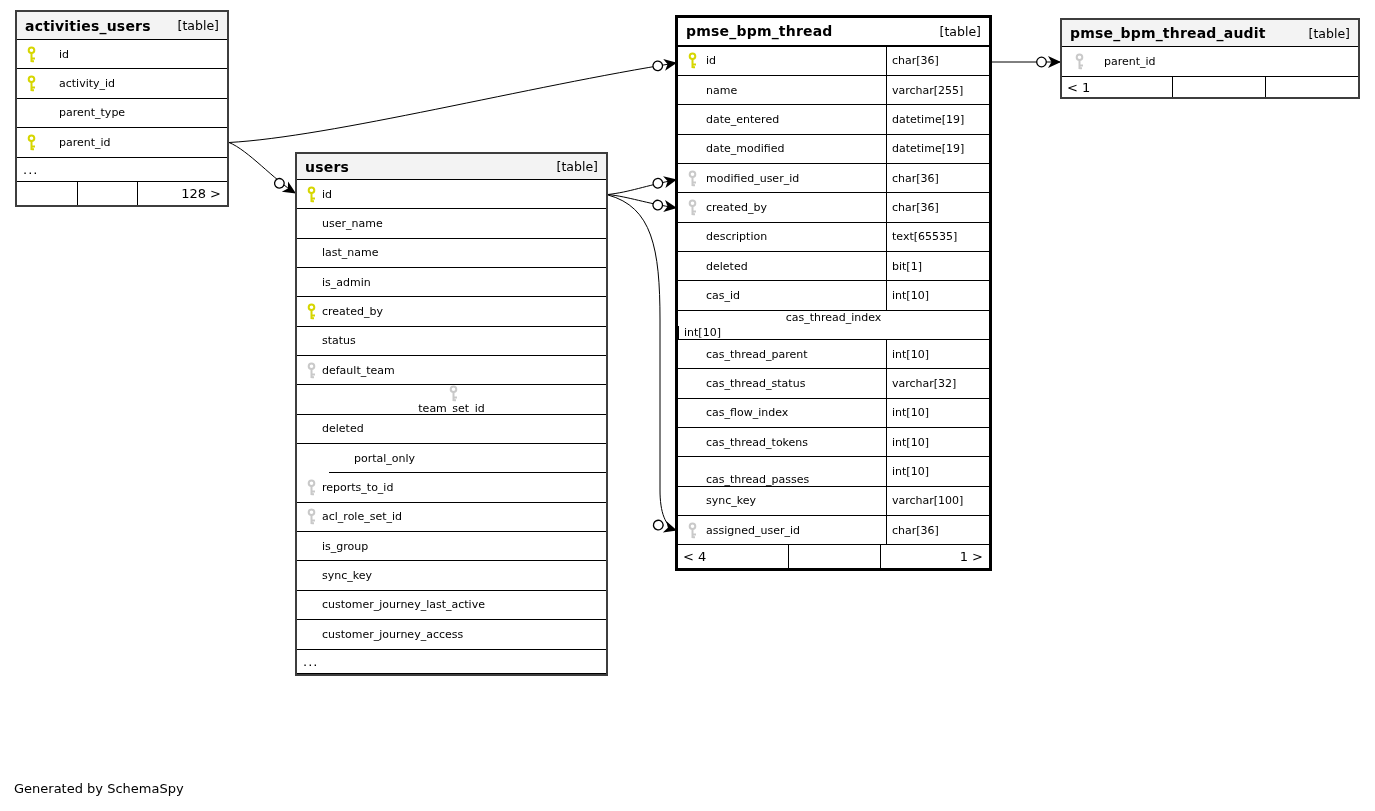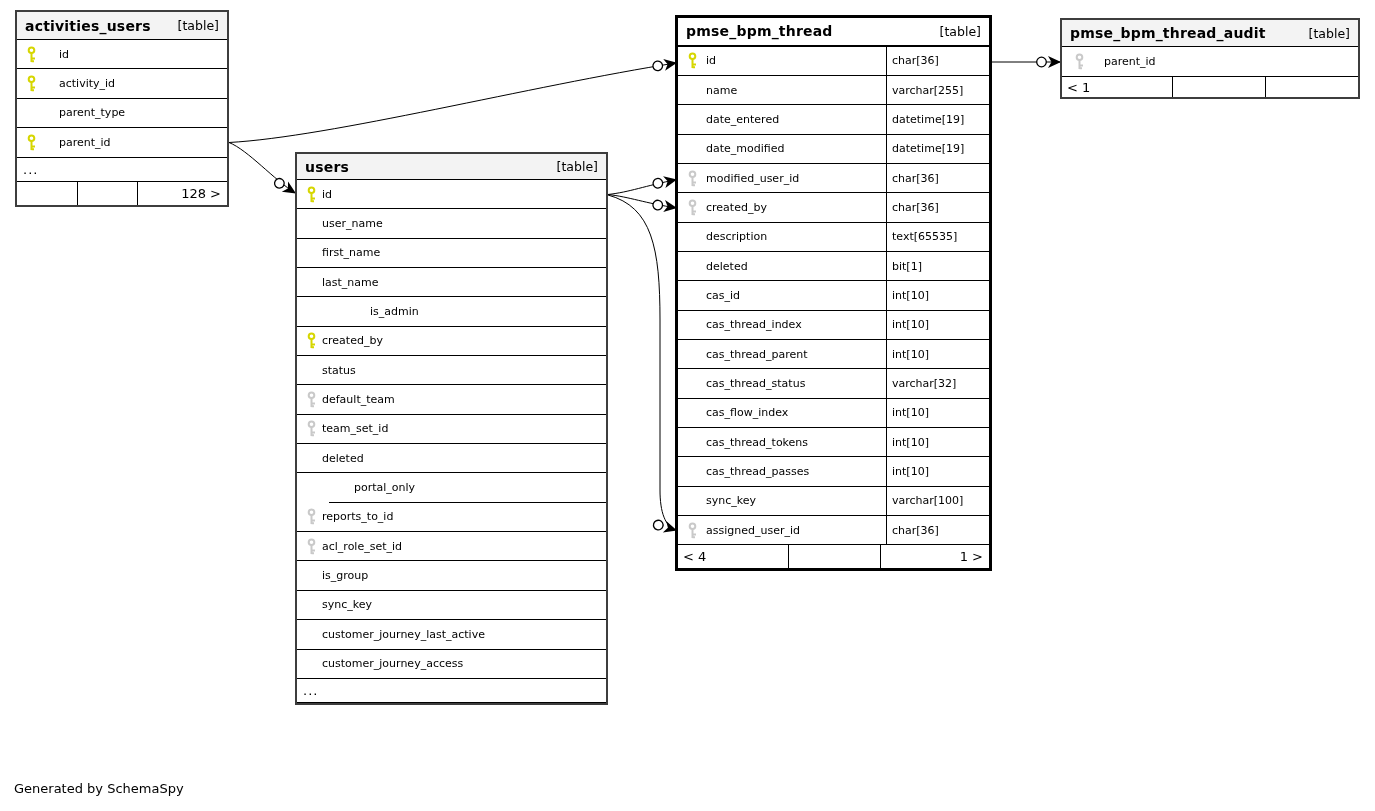--- a/index.html
+++ b/index.html
@@ -106,27 +106,23 @@
             </svg>
           </span>
           <span class="col-name">id</span>
         </div>
         <div class="st-row" style="height: 29.35px;">
           <span class="key-slot" style="padding-left: 9px; width: 16px;"></span>
           <span class="col-name">user_name</span>
         </div>
         <div class="st-row" style="height: 29.35px;">
           <span class="key-slot" style="padding-left: 9px; width: 16px;"></span>
-          <span class="col-name">first_name</span>
-        </div>
-        <div class="st-row" style="height: 29.35px;">
-          <span class="key-slot" style="padding-left: 9px; width: 16px;"></span>
           <span class="col-name">last_name</span>
         </div>
-        <div class="st-row" style="height: 29.35px; padding-left: 48px;">
+        <div class="st-row" style="height: 29.35px;">
           <span class="key-slot" style="padding-left: 9px; width: 16px;"></span>
           <span class="col-name">is_admin</span>
         </div>
         <div class="st-row" style="height: 29.35px;">
           <span class="key-slot" style="padding-left: 9px; width: 16px;">
             <svg width="11" height="17" viewBox="0 0 11 17">
               <circle cx="5.5" cy="4.3" r="2.8" fill="none" stroke="#d6d600" stroke-width="2"></circle>
               <path d="M5.5 7.1 V16 M5.5 12.4 H9 M5.5 15.3 H8" fill="none" stroke="#d6d600" stroke-width="2"></path>
             </svg>
           </span>
@@ -138,21 +134,21 @@
         </div>
         <div class="st-row" style="height: 29.35px;">
           <span class="key-slot" style="padding-left: 9px; width: 16px;">
             <svg width="11" height="17" viewBox="0 0 11 17">
               <circle cx="5.5" cy="4.3" r="2.8" fill="none" stroke="#c9c9c9" stroke-width="2"></circle>
               <path d="M5.5 7.1 V16 M5.5 12.4 H9 M5.5 15.3 H8" fill="none" stroke="#c9c9c9" stroke-width="2"></path>
             </svg>
           </span>
           <span class="col-name">default_team</span>
         </div>
-        <div class="st-row" style="height: 29.35px;">
+        <div class="st-row" style="height: 29.35px; flex-direction: column;">
           <span class="key-slot" style="padding-left: 9px; width: 16px;">
             <svg width="11" height="17" viewBox="0 0 11 17">
               <circle cx="5.5" cy="4.3" r="2.8" fill="none" stroke="#c9c9c9" stroke-width="2"></circle>
               <path d="M5.5 7.1 V16 M5.5 12.4 H9 M5.5 15.3 H8" fill="none" stroke="#c9c9c9" stroke-width="2"></path>
             </svg>
           </span>
           <span class="col-name">team_set_id</span>
         </div>
         <div class="st-row" style="height: 29.35px;">
           <span class="key-slot" style="padding-left: 9px; width: 16px;"></span>
@@ -265,21 +261,21 @@
           <span class="col-name">deleted</span>
           <span style="flex: 1 1 auto;"></span>
           <span class="col-type" style="width: 103px;">bit[1]</span>
         </div>
         <div class="st-row" style="height: 29.35px;">
           <span class="key-slot" style="padding-left: 9px; width: 19px;"></span>
           <span class="col-name">cas_id</span>
           <span style="flex: 1 1 auto;"></span>
           <span class="col-type" style="width: 103px;">int[10]</span>
         </div>
-        <div class="st-row" style="height: 29.35px;">
+        <div class="st-row" style="height: 29.35px; flex-direction: column;">
           <span class="key-slot" style="padding-left: 9px; width: 19px;"></span>
           <span class="col-name">cas_thread_index</span>
           <span style="flex: 1 1 auto;"></span>
           <span class="col-type" style="width: 103px;">int[10]</span>
         </div>
         <div class="st-row" style="height: 29.35px;">
           <span class="key-slot" style="padding-left: 9px; width: 19px;"></span>
           <span class="col-name">cas_thread_parent</span>
           <span style="flex: 1 1 auto;"></span>
           <span class="col-type" style="width: 103px;">int[10]</span>
@@ -295,21 +291,21 @@
           <span class="col-name">cas_flow_index</span>
           <span style="flex: 1 1 auto;"></span>
           <span class="col-type" style="width: 103px;">int[10]</span>
         </div>
         <div class="st-row" style="height: 29.35px;">
           <span class="key-slot" style="padding-left: 9px; width: 19px;"></span>
           <span class="col-name">cas_thread_tokens</span>
           <span style="flex: 1 1 auto;"></span>
           <span class="col-type" style="width: 103px;">int[10]</span>
         </div>
-        <div class="st-row" style="height: 29.35px;">
+        <div class="st-row" style="height: 29.35px; align-items: flex-end;">
           <span class="key-slot" style="padding-left: 9px; width: 19px;"></span>
           <span class="col-name">cas_thread_passes</span>
           <span style="flex: 1 1 auto;"></span>
           <span class="col-type" style="width: 103px;">int[10]</span>
         </div>
         <div class="st-row" style="height: 29.35px;">
           <span class="key-slot" style="padding-left: 9px; width: 19px;"></span>
           <span class="col-name">sync_key</span>
           <span style="flex: 1 1 auto;"></span>
           <span class="col-type" style="width: 103px;">varchar[100]</span>

